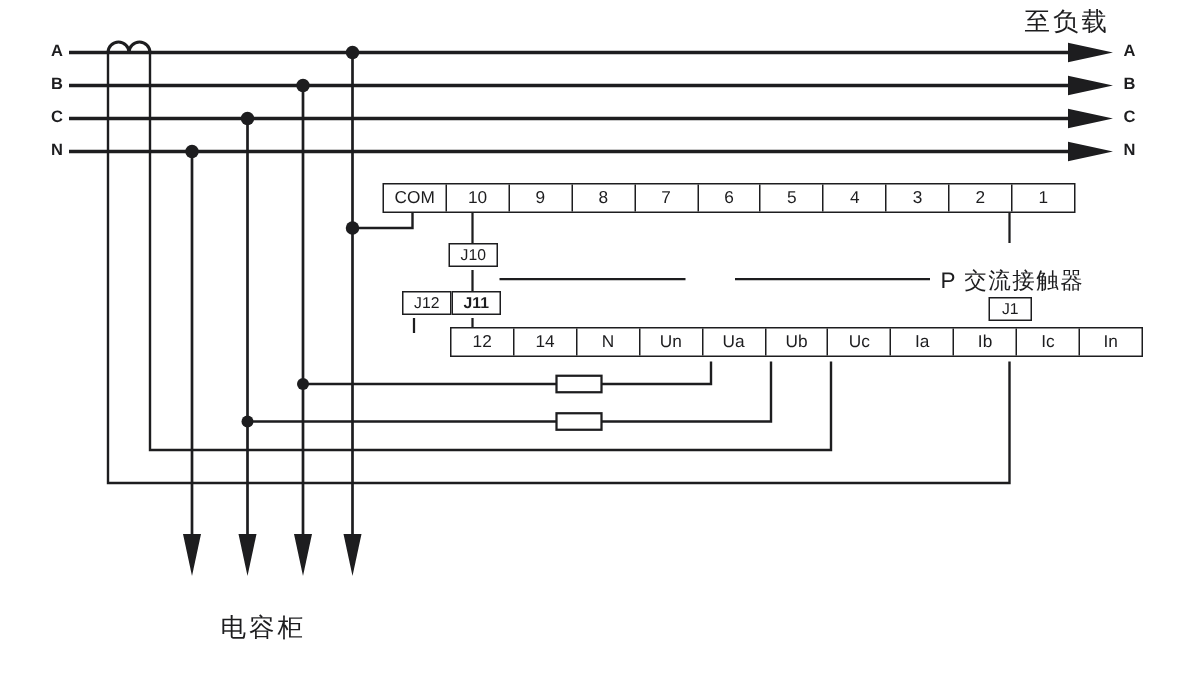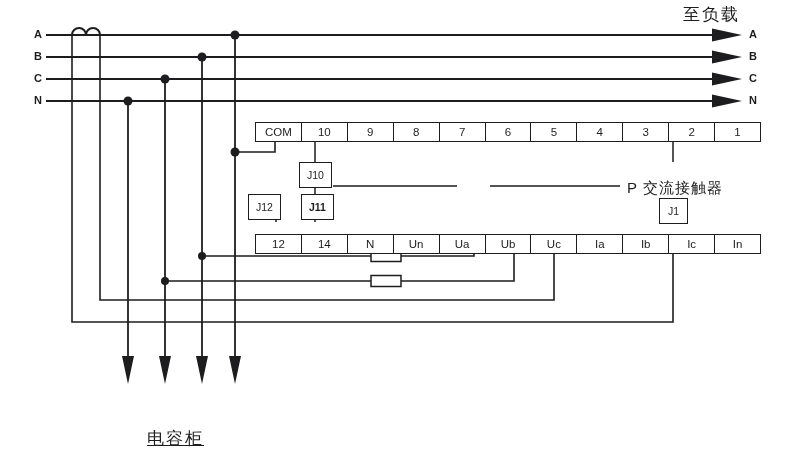--- a/index.html
+++ b/index.html
@@ -17,21 +17,21 @@
   .line-lbl { font-size: 11px; font-weight: 600; }
   .big-lbl { font-size: 17px; font-weight: 500; letter-spacing: 2px; }
   .mid-lbl { font-size: 15px; font-weight: 500; letter-spacing: 1px; }
   .strip {
     position: absolute;
     display: flex;
     box-sizing: border-box;
     border: 1.6px solid #1d1d1f;
     background: #ffffff;
     height: 20px;
-    width: 506px;
+    width: 462px;
     left: 255px;
   }
   .cell {
     flex: 1;
     display: flex;
     align-items: center;
     justify-content: center;
     font-size: 11.5px;
     font-weight: 500;
     border-left: 1.6px solid #1d1d1f;
@@ -42,21 +42,21 @@
   .jbox {
     position: absolute;
     box-sizing: border-box;
     border: 1.5px solid #1d1d1f;
     background: #ffffff;
     display: flex;
     align-items: center;
     justify-content: center;
     font-size: 10.5px;
     font-weight: 500;
-    height: 26px;
+    height: 16px;
   }
 </style>
 </head>
 <body>
 
 <div id="stage">
 
   <svg id="wires" width="796" height="463" viewBox="0 0 796 463" aria-hidden="true">
 
     <g stroke="#1d1d1f" stroke-width="2.2">
@@ -132,47 +132,47 @@
   <div class="lbl line-lbl" style="left:34px; top:73px;">C</div>
   <div class="lbl line-lbl" style="left:34px; top:95px;">N</div>
 
   <div class="lbl line-lbl" style="left:749px; top:29px;">A</div>
   <div class="lbl line-lbl" style="left:749px; top:51px;">B</div>
   <div class="lbl line-lbl" style="left:749px; top:73px;">C</div>
   <div class="lbl line-lbl" style="left:749px; top:95px;">N</div>
 
   <div class="lbl big-lbl" style="left:683px; top:6px;">至负载</div>
   <div class="lbl mid-lbl" style="left:627px; top:180px;">P 交流接触器</div>
-  <div class="lbl big-lbl" style="left:147px; top:430px;text-decoration:underline;">电容柜</div>
+  <div class="lbl big-lbl" style="left:147px; top:410px;">电容柜</div>
 
   <div class="strip" style="top:122px;" id="strip-top">
       <div class="cell">COM</div>
       <div class="cell">10</div>
       <div class="cell">9</div>
       <div class="cell">8</div>
       <div class="cell">7</div>
       <div class="cell">6</div>
       <div class="cell">5</div>
       <div class="cell">4</div>
       <div class="cell">3</div>
       <div class="cell">2</div>
       <div class="cell">1</div>
     </div>
-  <div class="strip" style="top:234px;" id="strip-bottom">
+  <div class="strip" style="top:218px;margin-left:45px;" id="strip-bottom">
       <div class="cell">12</div>
       <div class="cell">14</div>
       <div class="cell">N</div>
       <div class="cell">Un</div>
       <div class="cell">Ua</div>
       <div class="cell">Ub</div>
       <div class="cell">Uc</div>
       <div class="cell">Ia</div>
       <div class="cell">Ib</div>
       <div class="cell">Ic</div>
       <div class="cell">In</div>
     </div>
 
   <div class="jbox" style="left:299px; top:162px; width:33px;">J10</div>
   <div class="jbox" style="left:659px; top:162px; width:29px;margin-top:36px;">J1</div>
-  <div class="jbox" style="left:248px; top:194px; width:33px;">J12</div>
+  <div class="jbox" style="left:268px; top:194px; width:33px;">J12</div>
   <div class="jbox" style="left:301px; top:194px; width:33px;font-weight:bold;">J11</div>
 
 </div>
 
 </body></html>

